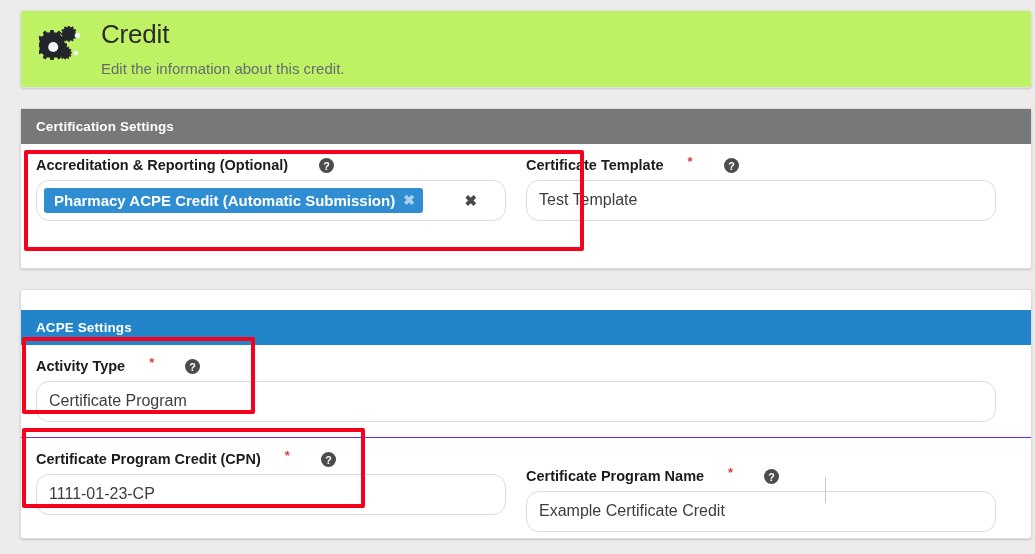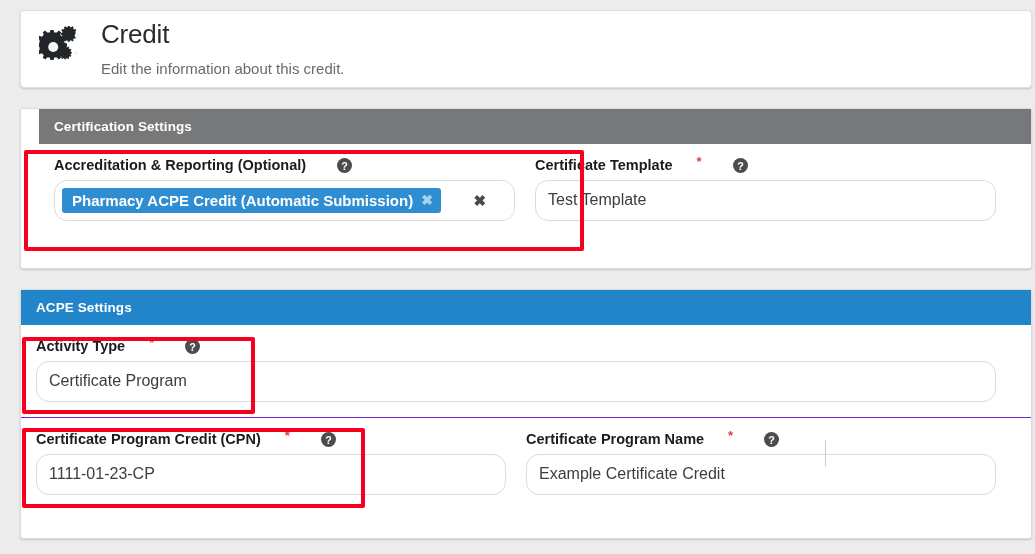--- a/index.html
+++ b/index.html
@@ -29,21 +29,21 @@
     background: #ffffff;
     border: 1px solid #dcdcdc;
     border-radius: 4px;
     box-shadow: 0 1px 2px rgba(0,0,0,0.16);
   }
 
   
   #title-card {
     top: 10px;
     height: 78px;
-    background: #ffffff;
+    background: #bef264;
     border: 1px solid #e0e0e0;
     border-radius: 4px;
     display: flex;
     align-items: center;
     padding-left: 18px;
   }
   .cogs-icon {
     width: 52px; height: 46px;
     flex: 0 0 52px;
     margin-right: 10px;
@@ -58,35 +58,35 @@
     letter-spacing: -0.2px;
   }
   .page-subtitle {
     font-size: 15px;
     color: #666b70;
     line-height: 1.3;
     margin-top: 10px;
   }
 
   
-  #cert-panel { top: 108px; height: 161px; border-radius: 3px; padding-left: 18px; }
+  #cert-panel { top: 108px; height: 161px; border-radius: 3px; }
   #acpe-panel { top: 289px; height: 250px; border-radius: 3px; }
 
   .panel-head {
     height: 35px;
     display: flex;
     align-items: center;
     padding-left: 15px;
     color: #ffffff;
     font-size: 13.5px;
     font-weight: bold;
     letter-spacing: .1px;
   }
   .panel-head.grey { background: #77787a; }
-  .panel-head.blue { background: #2385c9; }
+  .panel-head.blue { background: #2385c9; margin-top: 20px; }
 
   .panel-body { padding: 0; }
 
   
   .form-row {
     display: flex;
     padding: 14px 15px 15px 15px;
     border-bottom: 1px solid #6d28d9;
   }
   .form-row.last { border-bottom: none; }
@@ -286,21 +286,21 @@
             <svg class="help-icon" viewBox="0 0 16 16">
               <circle cx="8" cy="8" r="8" fill="#4c4c4c"></circle>
               <text x="8" y="12.3" text-anchor="middle" font-family="Liberation Sans, sans-serif" font-size="11.5" font-weight="bold" fill="#ffffff">?</text>
             </svg>
           </div>
           <div class="field-control">
             <span class="value">1111-01-23-CP</span>
           </div>
         </div>
 
-        <div class="col col-half" style="position:relative;">
+        <div class="col col-half" style="position:relative;margin-top:17px;">
           <div class="field-label">
             <span>Certificate Program Name</span>
               <span class="req-star">*</span>
             <svg class="help-icon" viewBox="0 0 16 16">
               <circle cx="8" cy="8" r="8" fill="#4c4c4c"></circle>
               <text x="8" y="12.3" text-anchor="middle" font-family="Liberation Sans, sans-serif" font-size="11.5" font-weight="bold" fill="#ffffff">?</text>
             </svg>
           </div>
           <div class="field-control">
             <span class="value">Example Certificate Credit</span>

